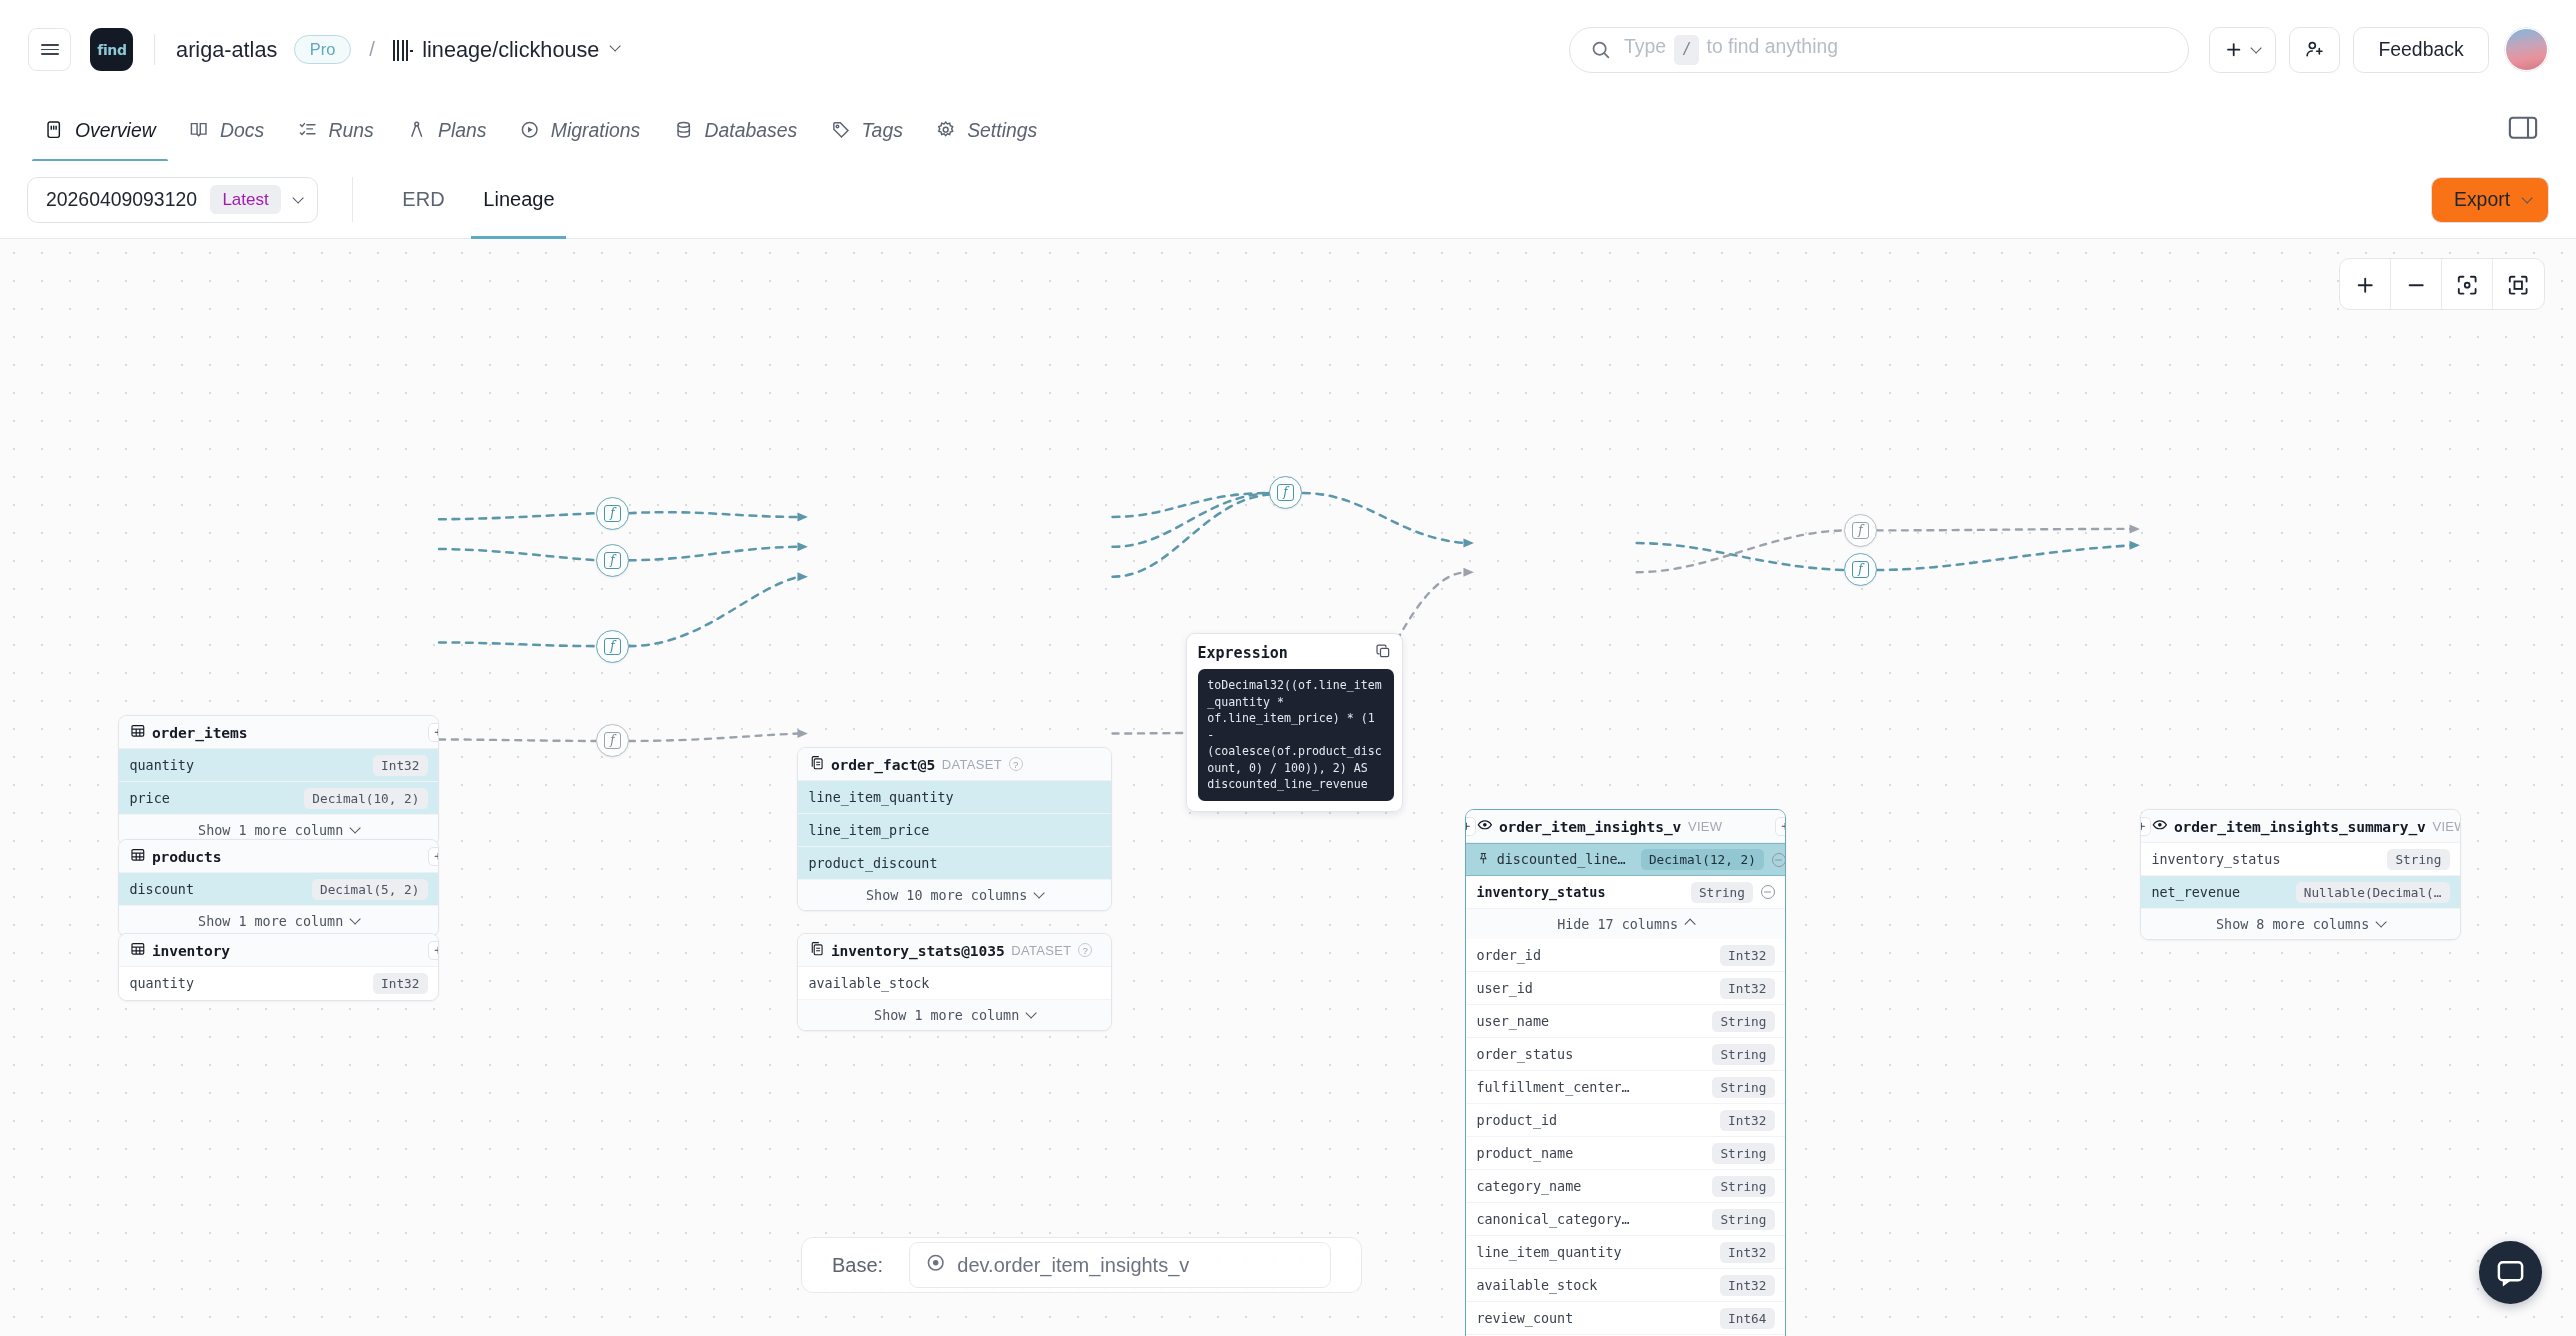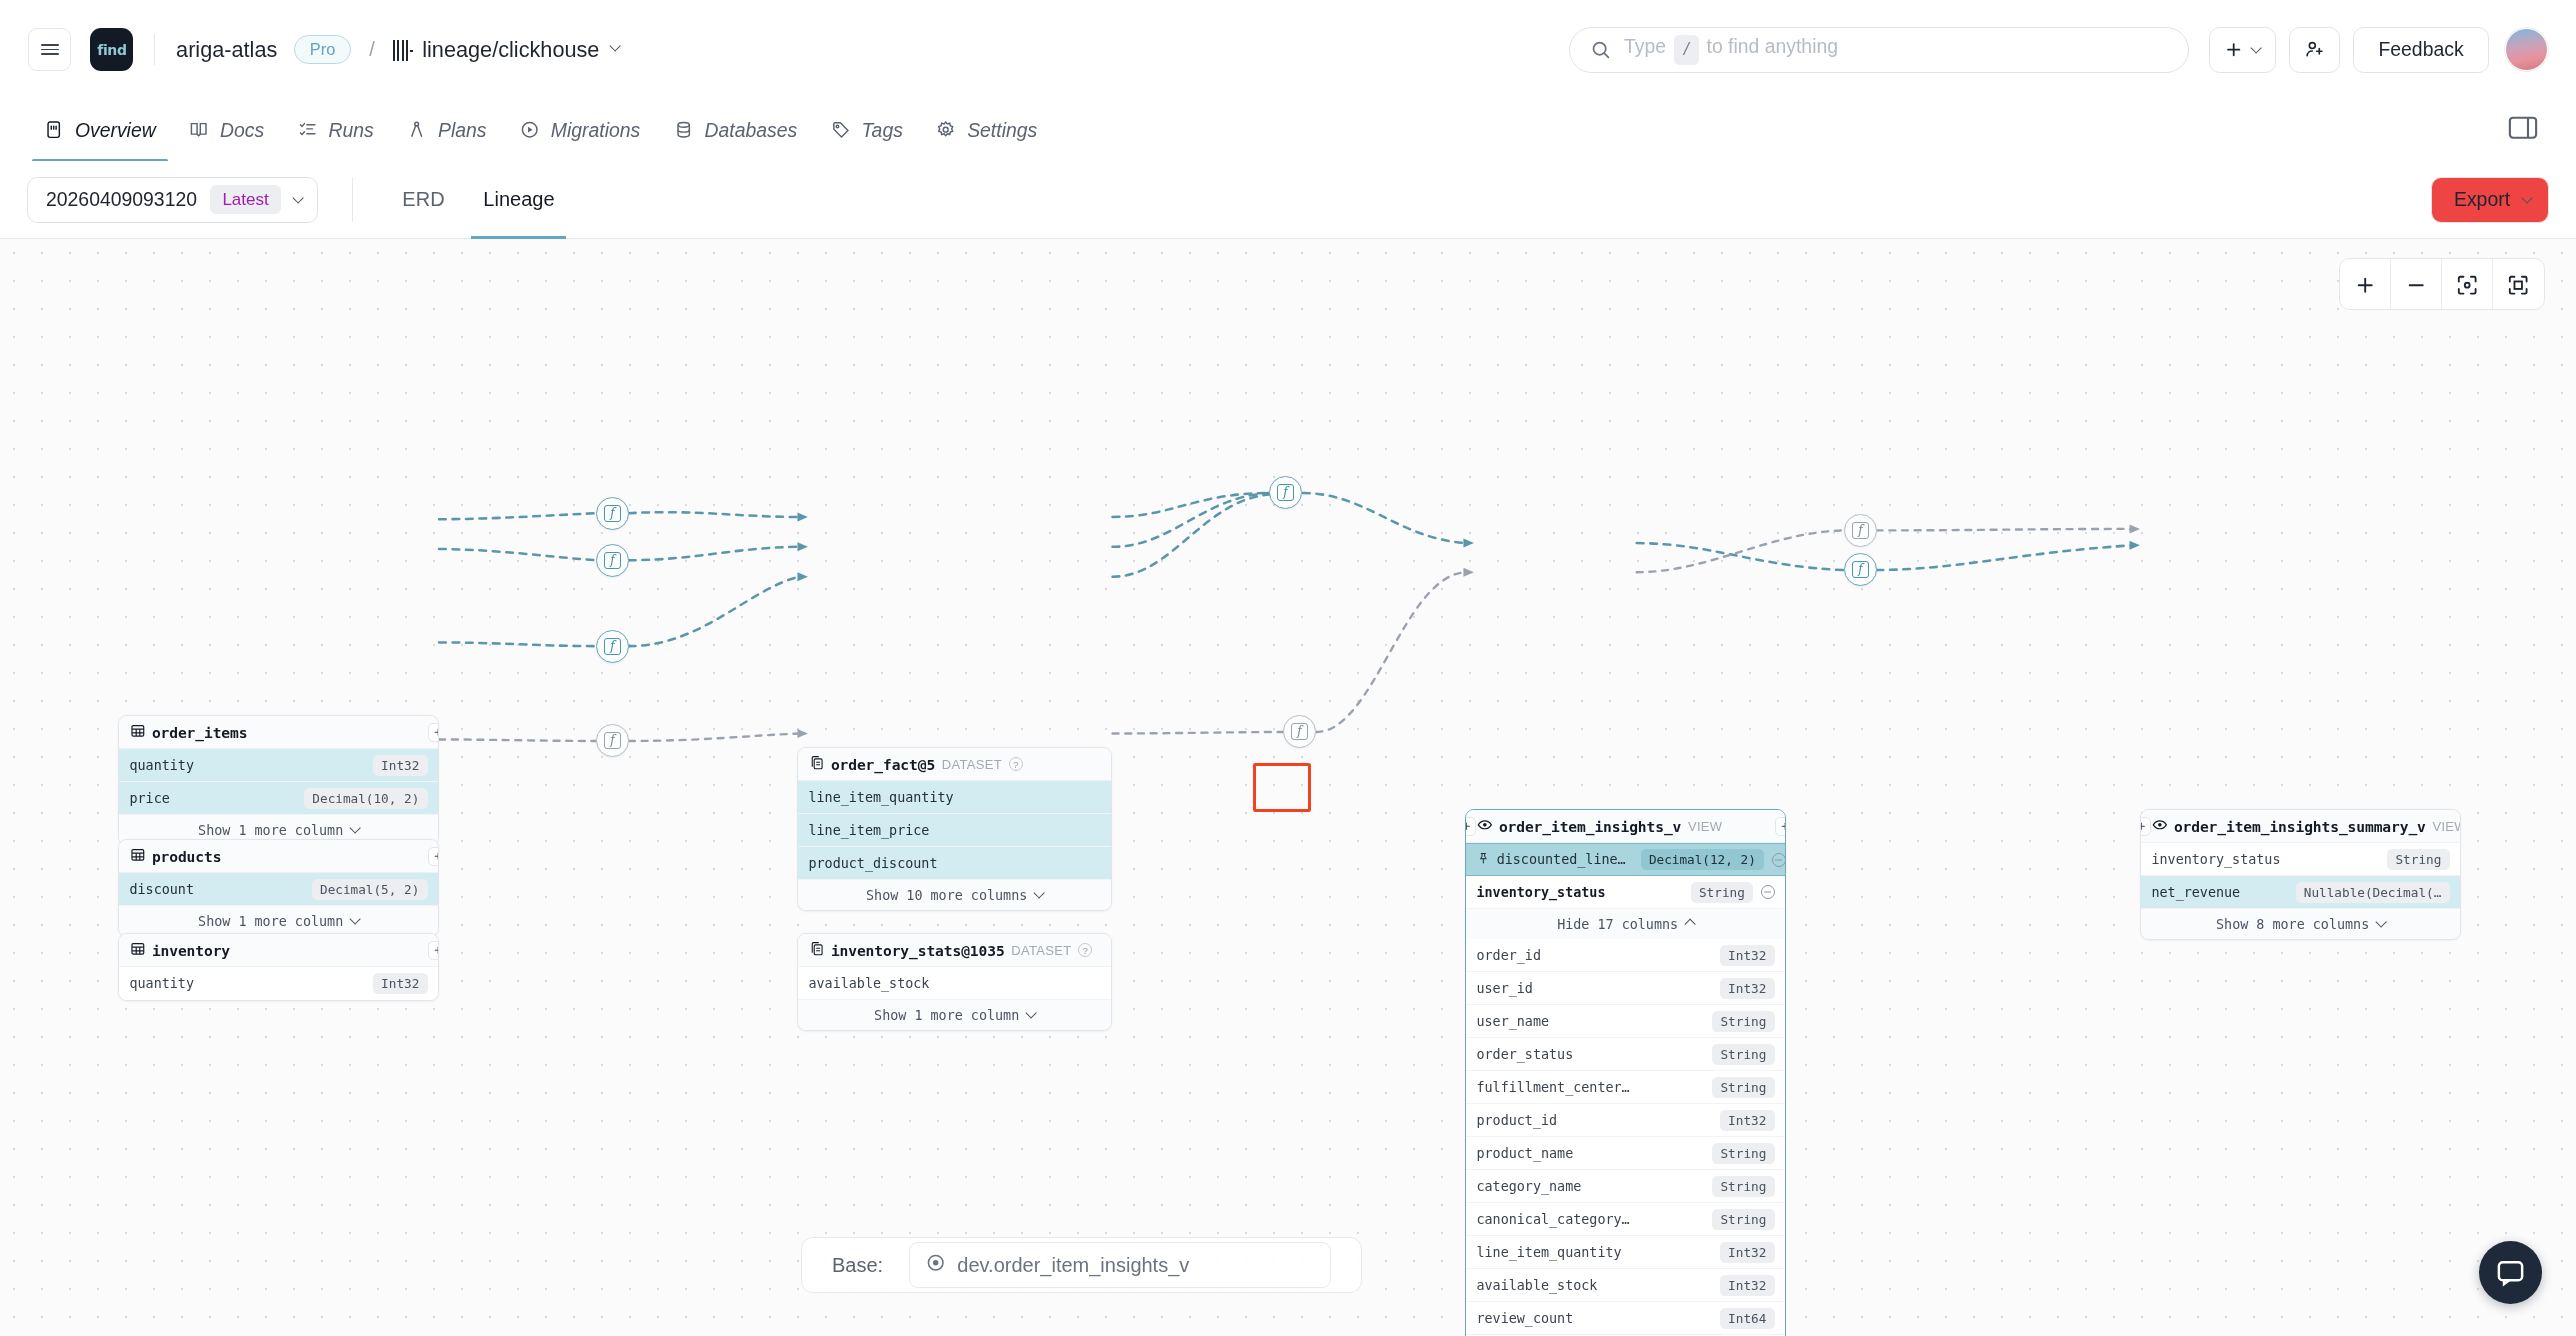--- a/index.html
+++ b/index.html
@@ -111,21 +111,21 @@
     height: 78px; display: flex; align-items: center; padding: 0 19.4px;
     font-size: 20px; color: #5b6270; cursor: pointer; position: relative;
   }
   .subtab.active { color: #151b26; font-weight: 500; }
   .subtab.active::after {
     content:''; position: absolute; left: 7.5px; right: 7.5px; bottom: 0; height: 3px; background: #5fa9c4;
   }
   .export-btn {
     position: absolute; right: 27px; height: 46px; padding: 0 16.4px 0 22.4px; border: 0.7px solid #dfe2e7;
     border-radius: 10.5px; display: flex; align-items: center; gap: 13.4px; font-size: 19.4px; color: #1e2430;
-    background: #ef4444; cursor: pointer;
+    background: #f97316; cursor: pointer;
   }
 
   
   .canvas {
     position: absolute; top: 239px; left: 0; width: 2576px; height: 1098px;
     background-color: #fbfbfc;
     background-image: radial-gradient(circle, #d8dade 1.2px, transparent 1.3px);
     background-size: 28px 28px;
     overflow: hidden;
   }
@@ -514,20 +514,32 @@
       <span class="fn-box">f</span>
     </div>
 
     <div class="fn-node gray" style="left:1844px; top:275px;">
       <span class="fn-box">f</span>
     </div>
     <div class="fn-node" style="left:1844px; top:314px;">
       <span class="fn-box">f</span>
     </div>
 
+    <div class="expr-card" style="left:1186px; top:394px; width:217px;">
+      <div class="expr-head">
+        <span class="expr-title">Expression</span>
+        <span>
+          <svg width="16.4" height="16.4" viewBox="0 0 24 24" fill="none" stroke="#4b5361" stroke-width="1.8">
+              <rect x="8" y="8" width="12" height="12" rx="2"></rect>
+              <path d="M16 6.5V5a2 2 0 00-2-2H5a2 2 0 00-2 2v9a2 2 0 002 2h1.5"></path>
+            </svg>
+        </span>
+      </div>
+      <div class="expr-body">toDecimal32((of.line_item_quantity * of.line_item_price) * (1 - (coalesce(of.product_discount, 0) / 100)), 2) AS discounted_line_revenue</div>
+    </div>
 
     <div class="node" style="left:118px; top:476px; width:321px;">
       <div class="node-head">
         <span>
           <svg width="15.7" height="15.7" viewBox="0 0 24 24" fill="none" stroke="#151b26" stroke-width="1.8">
               <rect x="3" y="4" width="18" height="16" rx="2"></rect>
               <line x1="3" y1="9.5" x2="21" y2="9.5"></line>
               <line x1="3" y1="15" x2="21" y2="15"></line>
               <line x1="9.5" y1="9.5" x2="9.5" y2="20"></line>
               <line x1="15" y1="9.5" x2="15" y2="20"></line>

